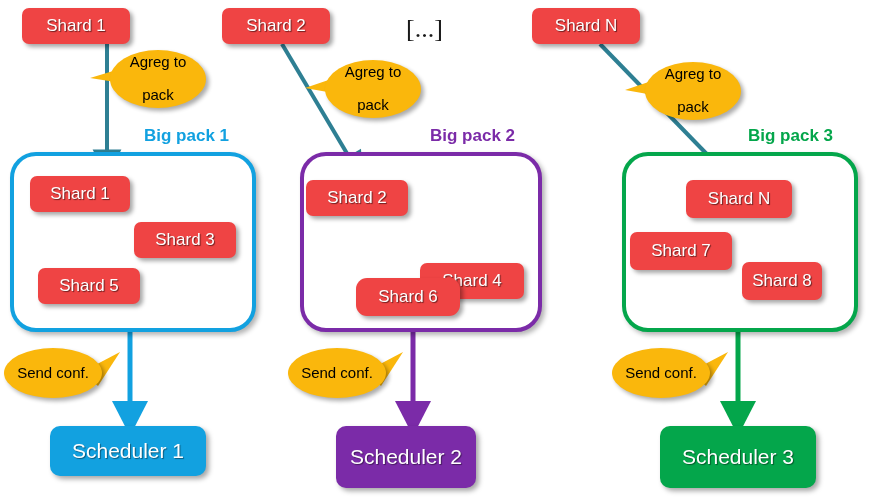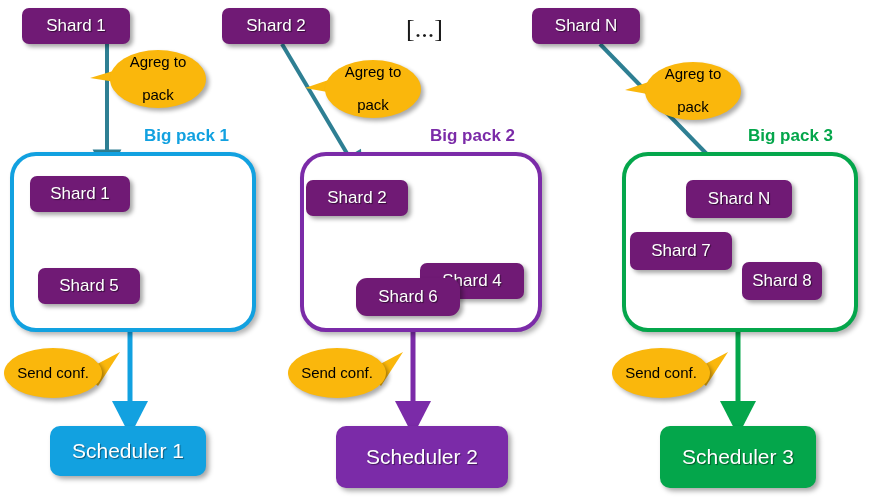--- a/index.html
+++ b/index.html
@@ -22,21 +22,21 @@
     position: absolute;
     left: 0; top: 0;
     width: 869px;
     height: 500px;
     pointer-events: none;
   }
 
   
   .shard {
     position: absolute;
-    background: #701a75;
+    background: #ef4444;
     border-radius: 7px;
     color: #ffffff;
     font-size: 17px;
     font-family: "Liberation Sans", sans-serif;
     display: flex;
     align-items: center;
     justify-content: center;
     box-shadow: 3px 3px 4px rgba(0,0,0,0.35);
     text-shadow: 1px 1px 1px rgba(0,0,0,0.55);
     white-space: nowrap;
@@ -167,20 +167,21 @@
 
   <div class="callout" style="left:645px; top:62px; width:96px; height:58px;">
     <span><span>Agreg to</span><br>
           <span>pack</span></span>
   </div>
 
   <div class="pack" style="left:10px; top:152px; width:238px; height:172px; border-color:#12A1E0;"></div>
   <div class="pack-label" style="left:144px; top:126px; color:#12A1E0;">Big pack 1</div>
 
   <div class="shard" style="left:30px; top:176px; width:100px; height:36px;">Shard 1</div>
+  <div class="shard" style="left:134px; top:222px; width:102px; height:36px;">Shard 3</div>
   <div class="shard" style="left:38px; top:268px; width:102px; height:36px;">Shard 5</div>
 
   <div class="pack" style="left:300px; top:152px; width:234px; height:172px; border-color:#7B2BA8;"></div>
   <div class="pack-label" style="left:430px; top:126px; color:#7B2BA8;">Big pack 2</div>
 
   <div class="shard" style="left:306px; top:180px; width:102px; height:36px;">Shard 2</div>
   <div class="shard" style="left:420px; top:216px; width:104px; height:36px;margin-top:47px;">Shard 4</div>
   <div class="shard" style="left:356px; top:278px; width:104px; height:38px;border-radius:11px;">Shard 6</div>
 
   <div class="pack" style="left:622px; top:152px; width:228px; height:172px; border-color:#04A64B;"></div>
@@ -197,17 +198,17 @@
   <div class="callout" style="left:288px; top:348px; width:98px; height:50px;">
     <span>Send conf.</span>
   </div>
 
   <div class="callout" style="left:612px; top:348px; width:98px; height:50px;">
     <span>Send conf.</span>
   </div>
 
   <div class="scheduler" style="left:50px; top:426px; width:156px; height:50px; background:#12A1E0;">Scheduler 1</div>
 
-  <div class="scheduler" style="left:336px; top:426px; width:172px; height:62px; background:#7B2BA8;text-align:right;">Scheduler 2</div>
+  <div class="scheduler" style="left:336px; top:426px; width:140px; height:62px; background:#7B2BA8;text-align:right;">Scheduler 2</div>
 
   <div class="scheduler" style="left:660px; top:426px; width:156px; height:62px; background:#04A64B;">Scheduler 3</div>
 
 </div>
 
 </body></html>

